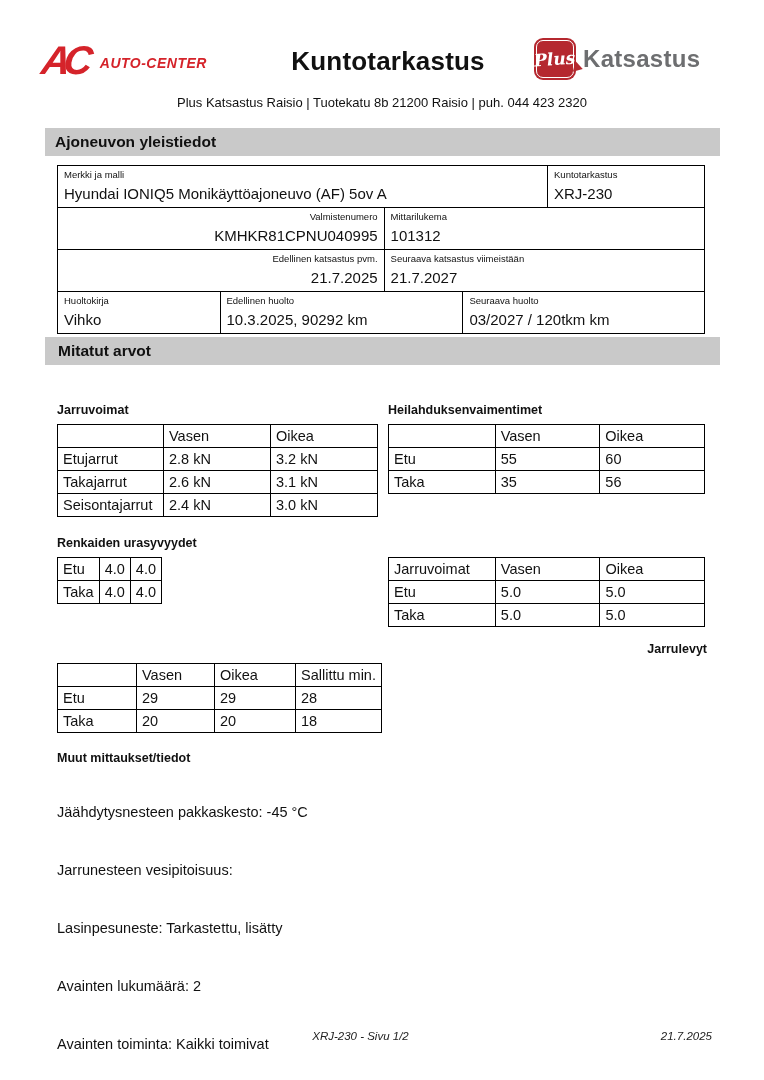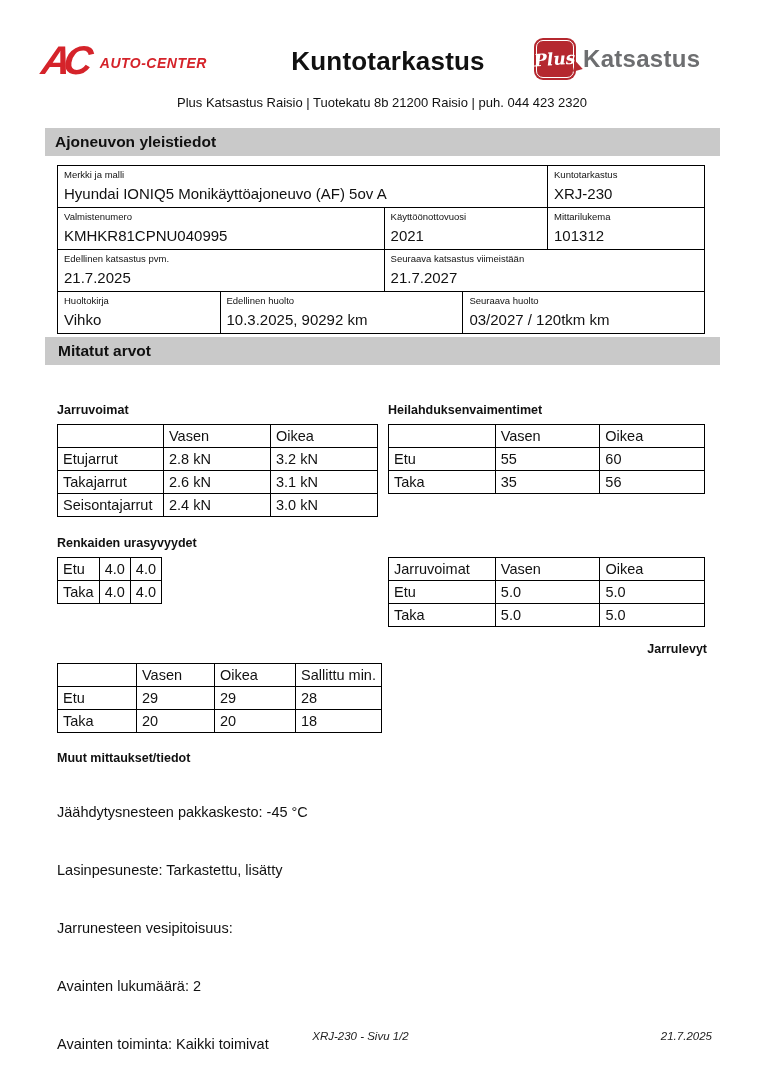--- a/index.html
+++ b/index.html
@@ -74,21 +74,21 @@
   
   .vi-table{ margin:9px 59px 0 57px; border:1.5px solid #000; }
   .vi-row{ display:flex; }
   .vi-row + .vi-row{ border-top:1.5px solid #000; }
   .vi-cell{ padding:3px 6px 4px 6px; min-height:40px; }
   .vi-cell + .vi-cell{ border-left:1.5px solid #000; }
   .vi-label{ font-size:9.5px; line-height:12px; }
   .vi-value{ font-size:15px; line-height:19px; margin-top:3px; white-space:nowrap; }
 
   .w76{ width:75.7%; } .w24{ width:24.3%; }
-  .w50{ width:50.4%; } .w25a{ width:25.3%; } .w24b{ width:24.3%; }
+  .w50{ width:50.4%;text-align:right; } .w25a{ width:25.3%; } .w24b{ width:24.3%; }
   .w49{ width:49.6%; }
   .w25{ width:25.0%; } .w37a{ width:37.6%; } .w37b{ width:37.4%; }
 
   
   .meas-area{ margin-left:57px; width:650px; }
   .meas-row{ display:flex; }
   .col-left{ width:331px; flex:0 0 331px; }
   .col-right{ width:317px; flex:0 0 317px; }
   .tbl-label{ font-size:12.5px; font-weight:bold; }
   .row-a{ margin-top:38px; }
@@ -147,24 +147,20 @@
       </div>
       <div class="vi-cell w24">
         <div class="vi-label">Kuntotarkastus</div>
         <div class="vi-value">XRJ-230</div>
       </div>
     </div>
     <div class="vi-row">
       <div class="vi-cell w50">
         <div class="vi-label">Valmistenumero</div>
         <div class="vi-value">KMHKR81CPNU040995</div>
-      </div>
-      <div class="vi-cell w25a">
-        <div class="vi-label">Käyttöönottovuosi</div>
-        <div class="vi-value">2021</div>
       </div>
       <div class="vi-cell w24b">
         <div class="vi-label">Mittarilukema</div>
         <div class="vi-value">101312</div>
       </div>
     </div>
     <div class="vi-row">
       <div class="vi-cell w50">
         <div class="vi-label">Edellinen katsastus pvm.</div>
         <div class="vi-value">21.7.2025</div>
@@ -308,22 +304,22 @@
             <td>20</td>
             <td>18</td>
           </tr>
         </tbody>
       </table>
 
     <div class="muut">
       <div class="muut-title">Muut mittaukset/tiedot</div>
       <div>
           <div class="info-line">Jäähdytysnesteen pakkaskesto: -45 °C</div>
+          <div class="info-line">Jarrunesteen vesipitoisuus:</div>
           <div class="info-line">Lasinpesuneste: Tarkastettu, lisätty</div>
-          <div class="info-line">Jarrunesteen vesipitoisuus:</div>
           <div class="info-line">Avainten lukumäärä: 2</div>
           <div class="info-line">Avainten toiminta: Kaikki toimivat</div>
         </div>
     </div>
 
   </div>
 
   <div class="footer">
     <span class="footer-center">XRJ-230 - Sivu 1/2</span>
     <span class="footer-date">21.7.2025</span>

